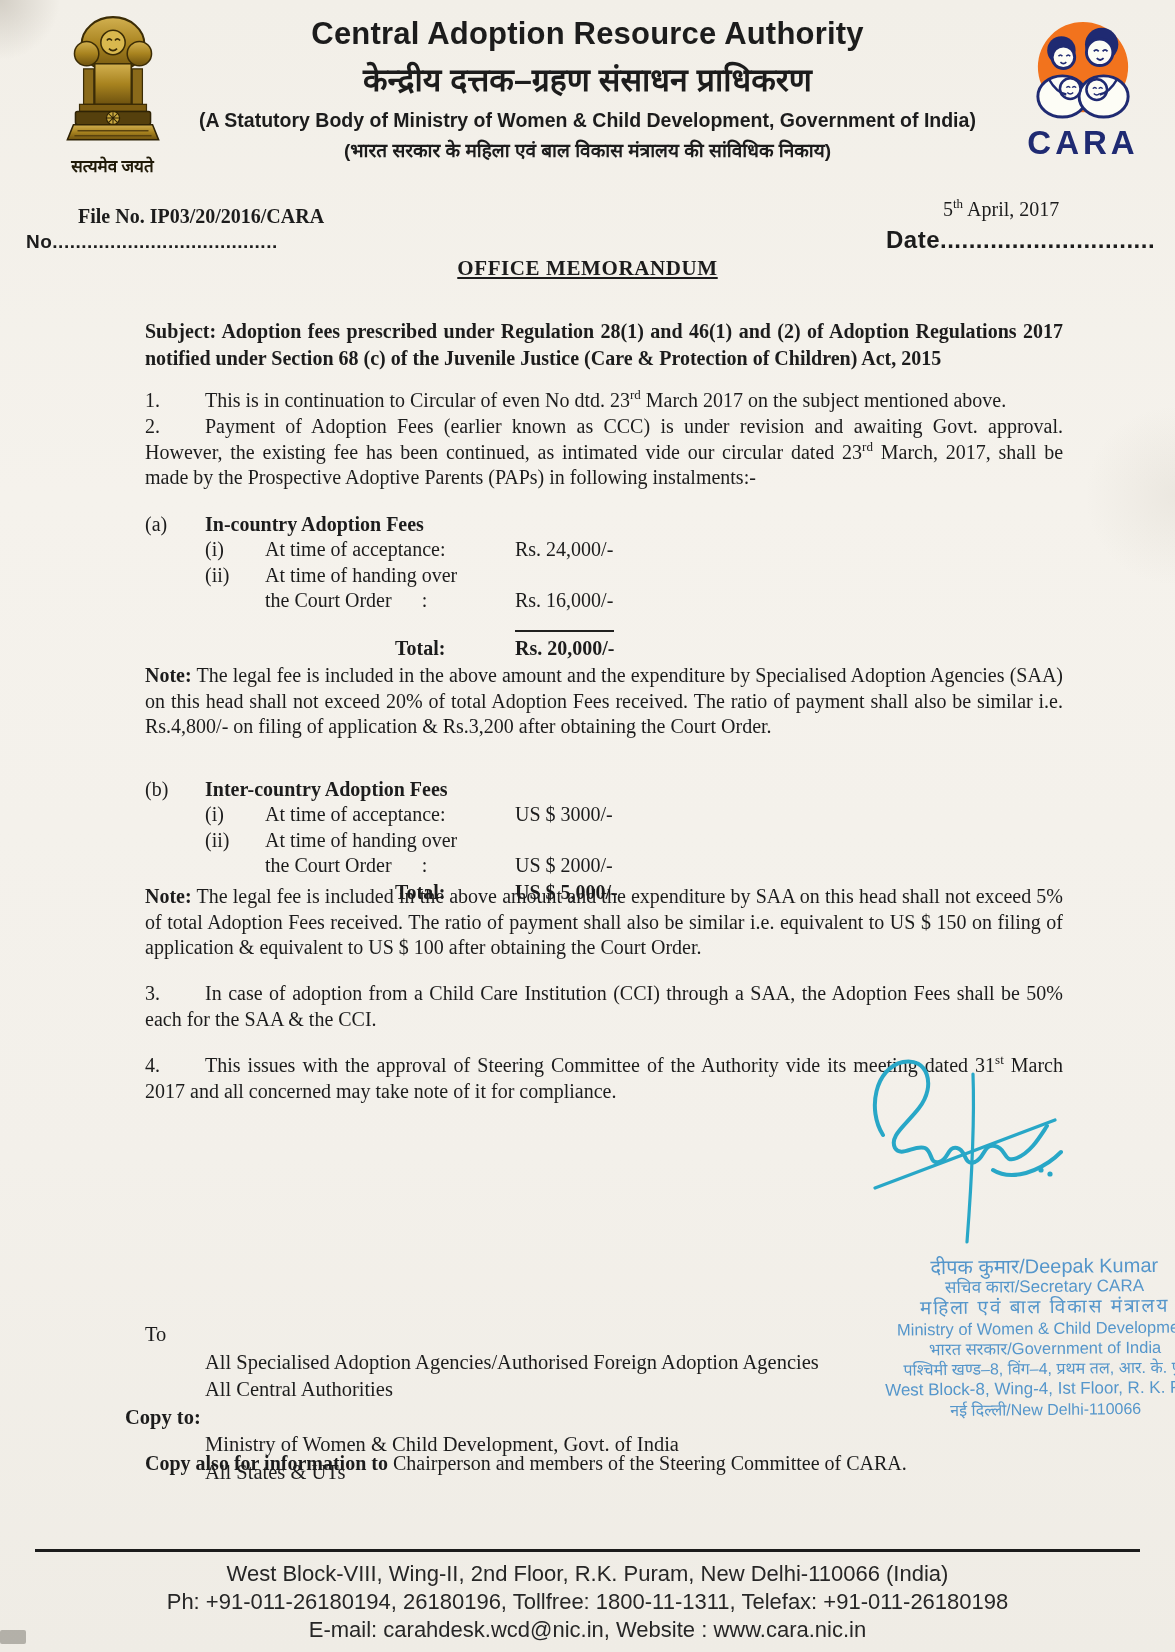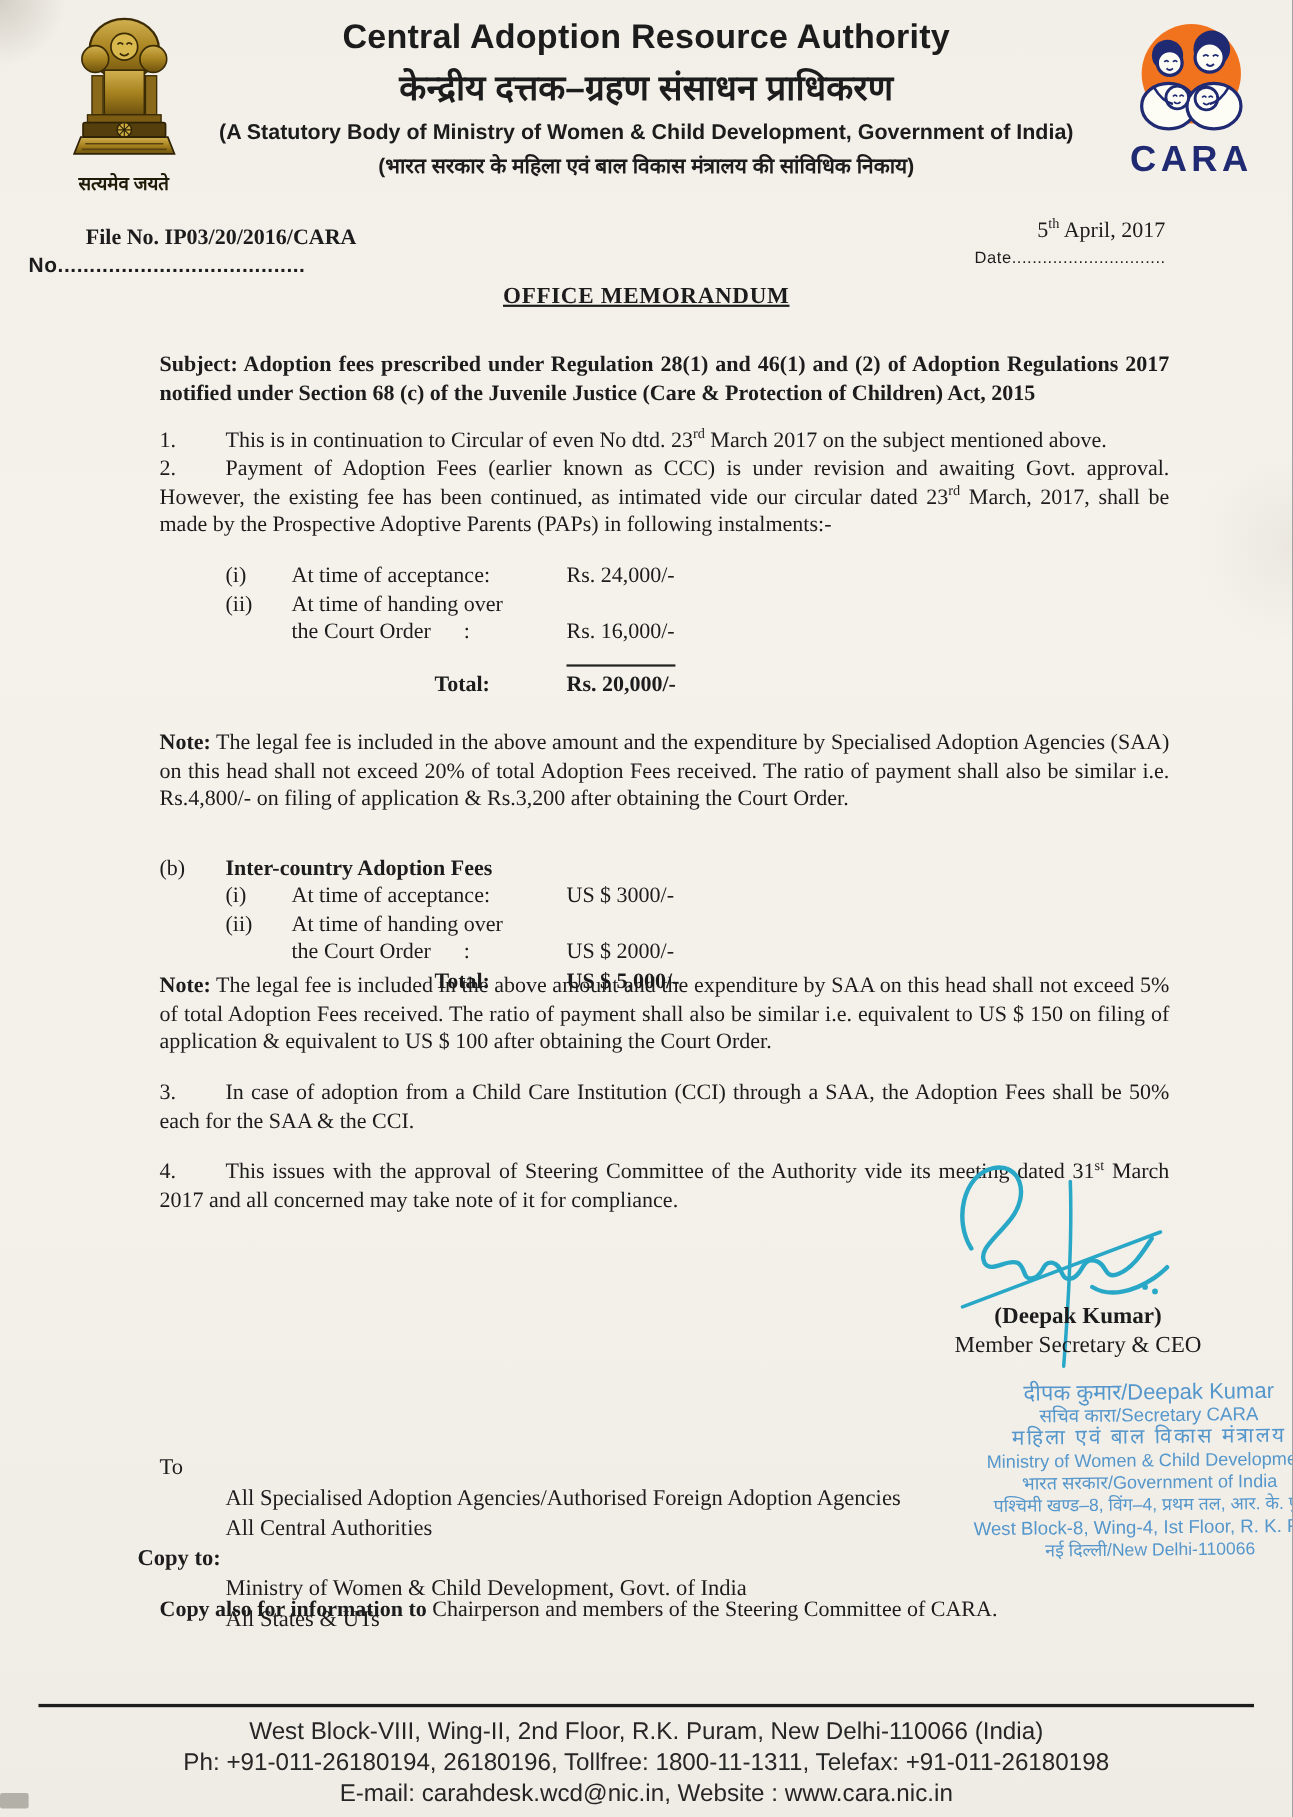--- a/index.html
+++ b/index.html
@@ -25,21 +25,21 @@
   .org-hi  { font-size:32px; font-weight:bold; margin-top:5px; }
   .stat-en { font-size:19.5px; font-weight:bold; margin-top:9px;text-align:center; }
   .stat-hi { font-size:19px; font-weight:bold; margin-top:5px; }
   .cara-wrap { right:8px; top:18px; width:168px; text-align:center; }
   .cara-label { font-family:"Liberation Sans", sans-serif; font-weight:bold; font-size:33px; letter-spacing:4px; color:#1f2a72; margin-top:-2px; }
 
   
   .file-no   { left:78px;  top:205px; font-size:20px; font-weight:bold; }
   .no-line   { left:26px;  top:231px; font-size:19px; font-weight:bold; font-family:"Liberation Sans", sans-serif; letter-spacing:0.5px; }
   .date-value{ left:943px; top:198px; font-size:20px; }
-  .date-line { left:886px; top:226px; font-size:15px; font-weight:normal; font-family:"Liberation Sans", sans-serif; letter-spacing:0.5px; }
+  .date-line { left:886px; top:226px; font-size:24px; font-weight:bold; font-family:"Liberation Sans", sans-serif; letter-spacing:0.5px; }
   .memo-title{ left:0; right:0; top:256px; text-align:center; font-size:21px; font-weight:bold; text-decoration:underline; letter-spacing:0.6px; }
 
   
   .block { left:145px; width:918px; font-size:20px; line-height:25.5px; text-align:justify; }
   .subject { top:318px; font-weight:bold; line-height:26.5px; }
   .p1 { top:388px; }
   .p2 { top:414px; }
   .p3 { top:981px; }
   .p4 { top:1053px; }
   .pnum { display:inline-block; width:60px; }
@@ -163,20 +163,21 @@
   <div class="abs date-line">Date..............................</div>
   <div class="abs memo-title">OFFICE MEMORANDUM</div>
 
   <div class="abs block subject">Subject: Adoption fees prescribed under Regulation 28(1) and 46(1) and (2) of Adoption Regulations 2017 notified under Section 68 (c) of the Juvenile Justice (Care &amp; Protection of Children) Act, 2015</div>
 
   <div class="abs block p1"><span class="pnum">1.</span><span>This is in continuation to Circular of even No dtd. 23</span><sup>rd</sup><span> March 2017 on the subject mentioned above.</span></div>
 
   <div class="abs block p2"><span class="pnum">2.</span><span>Payment of Adoption Fees (earlier known as CCC) is under revision and awaiting Govt. approval. However, the existing fee has been continued, as intimated vide our circular dated 23</span><sup>rd</sup><span> March, 2017, shall be made by the Prospective Adoptive Parents (PAPs) in following instalments:-</span></div>
 
   <div class="abs fees fees-in">
+    <div class="fee-title-row"><span class="fee-label">(a)</span><span class="fee-title">In-country Adoption Fees</span></div>
     <div class="fee-grid">
       <span>(i)</span>
         <span class="fee-desc">At time of acceptance:</span>
         <span>Rs. 24,000/-</span>
       <span>(ii)</span>
         <span class="fee-desc">At time of handing over</span>
         <span></span>
       <span></span>
         <span class="fee-desc">the Court Order      :</span>
         <span>Rs. 16,000/-</span>
@@ -217,24 +218,20 @@
   <svg class="abs sig-svg" width="230" height="210" viewBox="0 0 230 210">
     <g fill="none" stroke="#28a7c7" stroke-width="4" stroke-linecap="round" stroke-linejoin="round">
       <path d="M38,95 C22,70 30,28 58,22 C82,17 92,45 74,68 C60,86 44,96 50,108 C56,118 70,104 80,108 C88,112 84,124 94,122 C104,120 102,106 112,108 C122,110 118,126 130,122 C140,118 138,104 150,106 C162,108 158,124 172,118 C186,112 194,98 202,86"></path>
       <path d="M148,130 C164,140 186,134 204,122 C210,118 214,114 216,112"></path>
       <path d="M30,148 L210,80" stroke-width="3.2"></path>
       <path d="M128,34 C130,90 126,150 122,202" stroke-width="3.2"></path>
     </g>
     <circle cx="196" cy="130" r="2.6" fill="#28a7c7"></circle>
     <circle cx="205" cy="134" r="2.6" fill="#28a7c7"></circle>
   </svg>
-  <div class="abs sig-block">
-    <div class="sig-name">(Deepak Kumar)</div>
-    <div class="sig-title">Member Secretary &amp; CEO</div>
-  </div>
 
   <div class="abs recipients">
     <div class="to-label">To</div>
     <div class="r-item">All Specialised Adoption Agencies/Authorised Foreign Adoption Agencies</div>
     <div class="r-item">All Central Authorities</div>
     <div class="copy-label">Copy to:</div>
     <div class="r-item">Ministry of Women &amp; Child Development, Govt. of India</div>
     <div class="r-item">All States &amp; UTs</div>
   </div>
 

